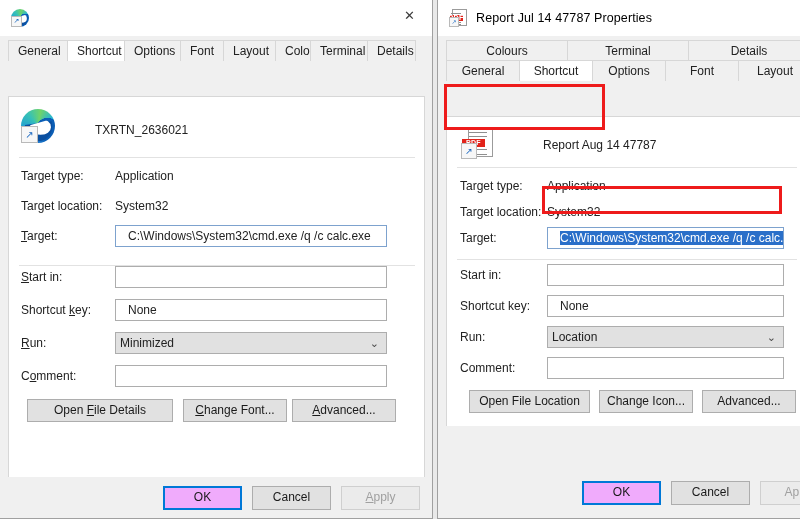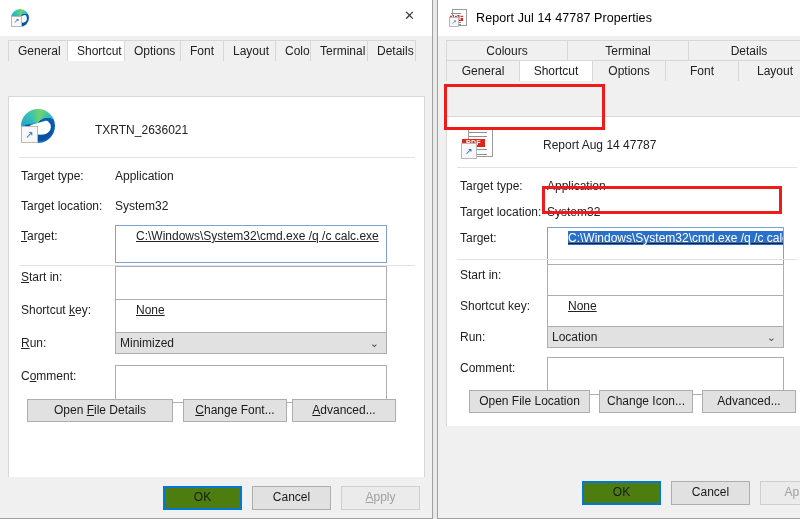--- a/index.html
+++ b/index.html
@@ -27,29 +27,29 @@
     box-sizing:border-box;text-align:center;white-space:nowrap;
   }
   .tab.active{background:#ffffff;border-color:#d7d7d7;position:relative;z-index:3;}
 
   .panel{background:#ffffff;border:1px solid #d7d7d7;box-sizing:border-box;position:relative;}
 
   
   .lbl{position:absolute;font-size:12px;color:#222;white-space:nowrap;}
   .val{position:absolute;font-size:12px;color:#222;white-space:nowrap;}
   .field{position:absolute;box-sizing:border-box;background:#fff;border:1px solid #adadad;
-         font-size:12px;color:#222;padding:0 20px;line-height:21px;height:38px;white-space:nowrap;overflow:hidden;text-decoration:underline;}
+         font-size:12px;color:#222;padding:0 12px;line-height:21px;height:22px;white-space:nowrap;overflow:hidden;}
   .field.focus{border:1px solid #7da2ce;}
   .combo{position:absolute;box-sizing:border-box;background:#e1e1e1;border:1px solid #adadad;
          font-size:12px;color:#222;padding:0 4px;line-height:21px;height:22px;}
   .combo .caret{position:absolute;right:7px;top:0;line-height:21px;color:#4a4a4a;font-size:11px;font-family:"DejaVu Sans",sans-serif;}
   .hr{position:absolute;height:1px;background:#e2e2e2;}
   .btn{position:absolute;box-sizing:border-box;background:#e1e1e1;border:1px solid #adadad;
        font-size:12px;color:#1a1a1a;text-align:center;line-height:21px;height:23px;white-space:nowrap;}
-  .btn.primary{border:2px solid #0078d7;background:#4d7c0f;line-height:19px;}
+  .btn.primary{border:2px solid #0078d7;background:#f0abfc;line-height:19px;}
   .btn.disabled{color:#a0a0a0;background:#ebebeb;border-color:#cfcfcf;}
   .footer{position:absolute;left:0;right:0;bottom:0;background:#f0f0f0;}
   .acc{text-decoration:underline;}
 
   
   .annot{position:absolute;border:3px solid #ee1b1b;box-sizing:border-box;pointer-events:none;z-index:20;}
 
   
   .edge-ico{position:relative;}
   .edge-ico .ball{position:absolute;inset:0;border-radius:50%;

